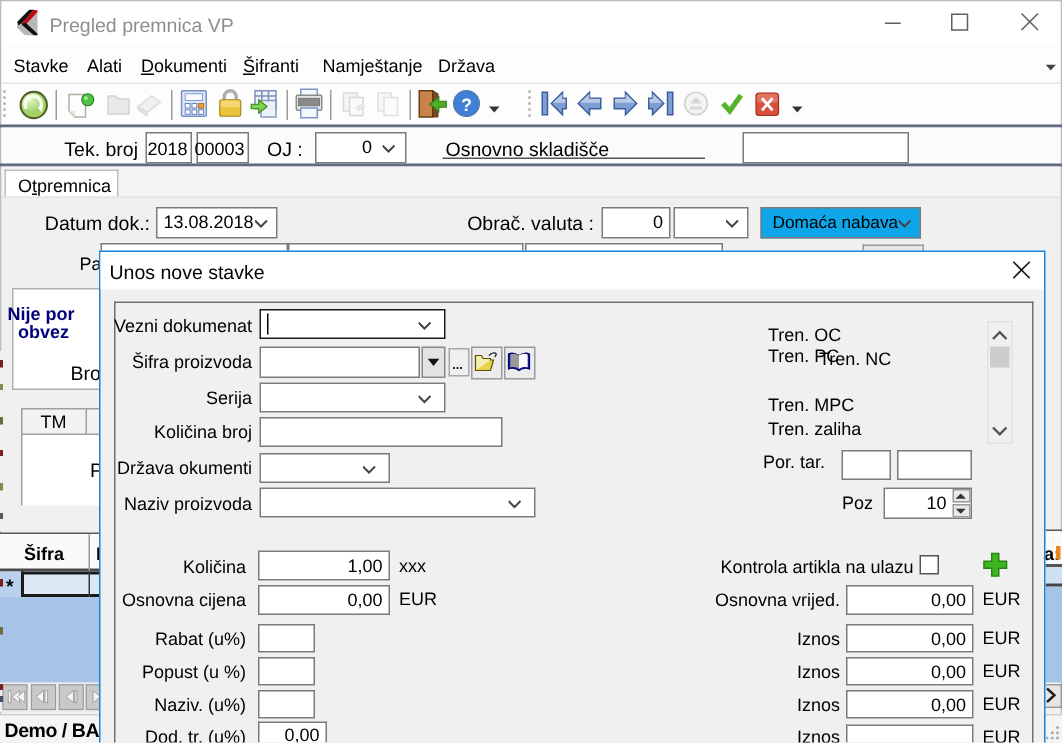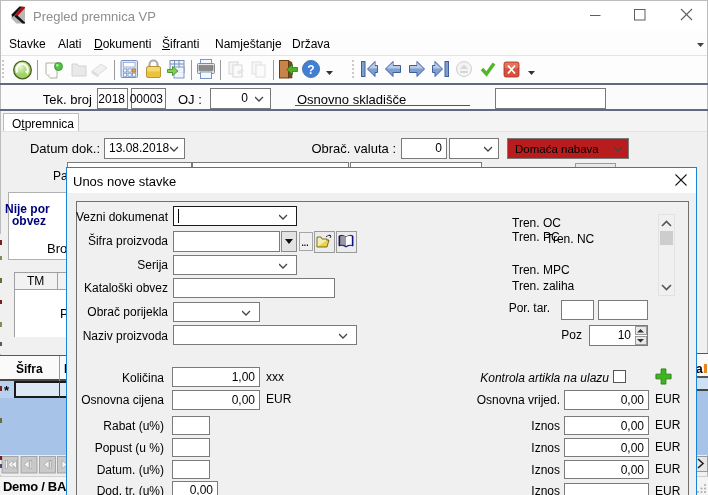--- a/index.html
+++ b/index.html
@@ -194,21 +194,21 @@
 </div>
 <div class="lbl" style="right:312px;top:141px;">Obrač. valuta :</div>
 <div class="box" style="left:401px;top:138px;width:46px;height:21px;">
     <div style="position:absolute;right:4px;top:2px;">0</div>
   </div>
 <div class="box" style="left:449px;top:138px;width:50px;height:21px;">
   <svg class="caret" style="right:5px;top:6px;">
       <polyline points="0,2 4,6 8,2" fill="none" stroke="#444" stroke-width="1.3"></polyline>
     </svg>
 </div>
-<div class="box" style="left:507px;top:138px;width:122px;height:21px;background:#b91c1c;">
+<div class="box" style="left:507px;top:138px;width:107px;height:21px;background:#0ea5e9;">
     <div style="position:absolute;left:7px;top:4px;font-size:11.5px;">Domaća nabava</div>
   <svg class="caret" style="right:5px;top:6px;">
       <polyline points="0,2 4,6 8,2" fill="none" stroke="#444" stroke-width="1.3"></polyline>
     </svg>
 </div>
 
 <div class="lbl" style="left:53px;top:169px;font-size:12px;">Pa</div>
 <div class="abs" style="left:67px;top:162px;width:123px;height:6px;background:#fff;border:1px solid #7a7a7a;border-bottom:none;"></div>
 <div class="abs" style="left:192px;top:162px;width:155px;height:6px;background:#fff;border:1px solid #7a7a7a;border-bottom:none;"></div>
 <div class="abs" style="left:350px;top:162px;width:130px;height:6px;background:#fff;border:1px solid #7a7a7a;border-bottom:none;"></div>
@@ -303,22 +303,22 @@
 <svg class="abs" style="left:675px;top:174px;" width="12" height="12">
   <line x1="0.5" y1="0.5" x2="11.5" y2="11.5" stroke="#1a1a1a" stroke-width="1.1"></line>
   <line x1="11.5" y1="0.5" x2="0.5" y2="11.5" stroke="#1a1a1a" stroke-width="1.1"></line>
 </svg>
 
 <div class="abs" style="left:76px;top:201px;width:613px;height:300px;border:1px solid #707070;border-bottom:none;background:#f0f0f0;box-sizing:border-box;"></div>
 
 <div class="lbl lb2" style="right:540px;top:210px;">Vezni dokumenat</div>
 <div class="lbl lb2" style="right:540px;top:234px;">Šifra proizvoda</div>
 <div class="lbl lb2" style="right:540px;top:258px;text-align:center;">Serija</div>
-<div class="lbl lb2" style="right:540px;top:281px;">Kataloški obvez</div>
-<div class="lbl lb2" style="right:540px;top:305px;">Obrač porijekla</div>
+<div class="lbl lb2" style="right:540px;top:281px;">Količina broj</div>
+<div class="lbl lb2" style="right:540px;top:305px;">Država okumenti</div>
 <div class="lbl lb2" style="right:540px;top:329px;margin-left:25px;">Naziv proizvoda</div>
 
 <div class="box" style="left:173px;top:206px;width:124px;height:20px;border-color:#1a1a1a;">
   <div style="position:absolute;left:4px;top:2px;width:1px;height:14px;background:#000;"></div>
   <svg class="caret" style="right:8px;top:6px;">
       <polyline points="0,2 4,6 8,2" fill="none" stroke="#444" stroke-width="1.3"></polyline>
     </svg>
 </div>
 <div class="box" style="left:173px;top:231px;width:107px;height:21px;"></div>
 <div class="abs" style="left:281px;top:231px;width:16px;height:21px;background:#e3e3e3;border:1px solid #8a8a8a;box-sizing:border-box;"></div>
@@ -394,28 +394,28 @@
 <div class="lbl lb2" style="left:266px;top:370px;">xxx</div>
 <div class="lbl lb2" style="right:544px;top:393px;">Osnovna cijena</div>
 <div class="box" style="left:172px;top:390px;width:88px;height:20px;">
     <div style="position:absolute;right:4px;top:2px;">0,00</div>
   </div>
 <div class="lbl lb2" style="left:266px;top:392px;">EUR</div>
 <div class="lbl lb2" style="right:544px;top:419px;">Rabat (u%)</div>
 <div class="box" style="left:172px;top:416px;width:38px;height:19px;"></div>
 <div class="lbl lb2" style="right:544px;top:441px;">Popust (u %)</div>
 <div class="box" style="left:172px;top:438px;width:38px;height:19px;"></div>
-<div class="lbl lb2" style="right:544px;top:463px;">Datum. (u%)</div>
+<div class="lbl lb2" style="right:544px;top:463px;">Naziv. (u%)</div>
 <div class="box" style="left:172px;top:460px;width:38px;height:19px;"></div>
 <div class="lbl lb2" style="right:544px;top:484px;">Dod. tr. (u%)</div>
 <div class="box" style="left:172px;top:481px;width:46px;height:14px;border-bottom:none;">
     <div style="position:absolute;right:4px;top:1px;">0,00</div>
   </div>
 
-<div class="lbl lb2" style="right:99px;top:371px;font-style:italic;">Kontrola artikla na ulazu</div>
+<div class="lbl lb2" style="right:99px;top:371px;">Kontrola artikla na ulazu</div>
 <div class="abs" style="left:613px;top:370px;width:13px;height:13px;background:#fff;border:1px solid #555;box-sizing:border-box;"></div>
 <svg class="abs" style="left:655px;top:368px;" width="17" height="17" viewBox="0 0 18 18">
   <path d="M6.5 1 L11.5 1 L11.5 6.5 L17 6.5 L17 11.5 L11.5 11.5 L11.5 17 L6.5 17 L6.5 11.5 L1 11.5 L1 6.5 L6.5 6.5 Z" fill="#3db520" stroke="#2a8012" stroke-width="1"></path>
 </svg>
 <div class="lbl lb2" style="right:148px;top:393px;">Osnovna vrijed.</div>
 <div class="box" style="left:564px;top:390px;width:85px;height:20px;">
     <div style="position:absolute;right:4px;top:2px;">0,00</div>
   </div>
 <div class="lbl lb2" style="left:655px;top:392px;">EUR</div>
 <div class="lbl lb2" style="right:148px;top:419px;">Iznos</div>

